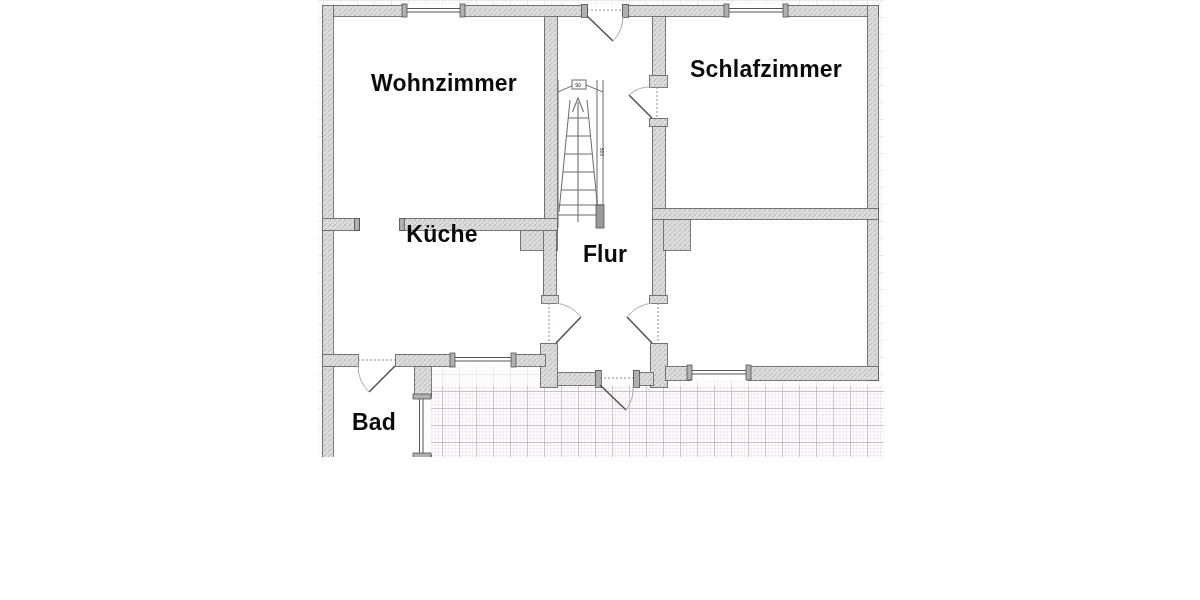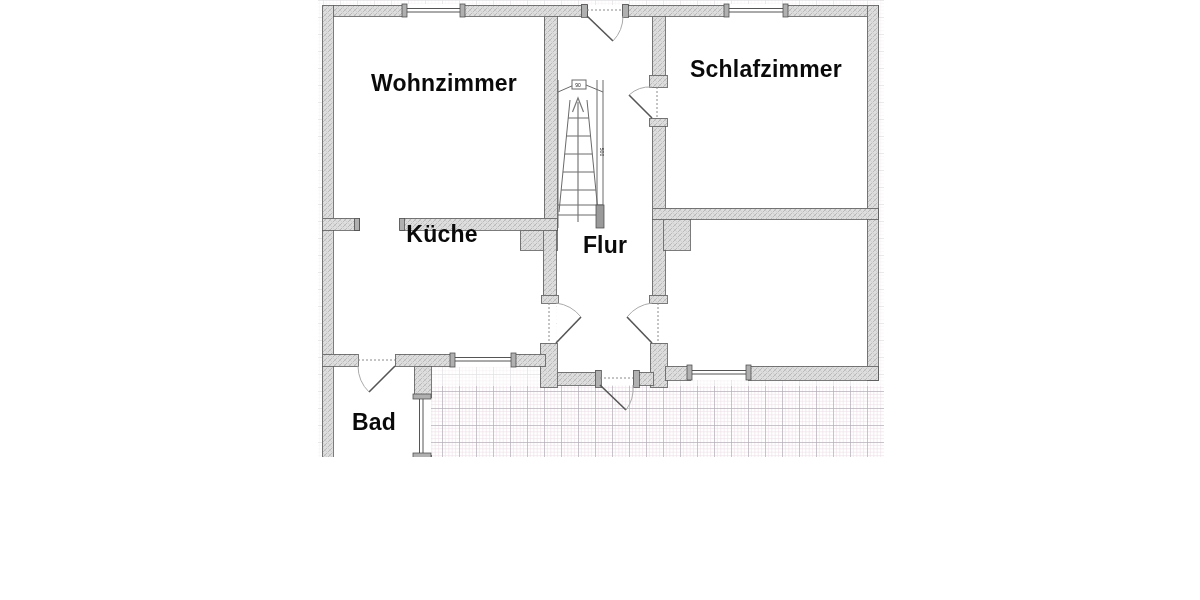--- a/index.html
+++ b/index.html
@@ -204,16 +204,16 @@
     </g>
 
     <text x="578" y="87" text-anchor="middle" font-size="5" fill="#222" stroke="none" font-family="Liberation Sans, DejaVu Sans, sans-serif">90</text>
     <text x="600" y="152" font-size="5" fill="#222" stroke="none" text-anchor="middle" transform="rotate(90 600 152)" font-family="Liberation Sans, DejaVu Sans, sans-serif">500</text>
   </g>
 </svg>
 
 <div class="room-label" style="left:444px;top:83px">Wohnzimmer</div>
 <div class="room-label" style="left:766px;top:69px">Schlafzimmer</div>
 <div class="room-label" style="left:442px;top:234px">Küche</div>
-<div class="room-label" style="left:605px;top:245px">Flur</div>
+<div class="room-label" style="left:605px;top:254px">Flur</div>
 <div class="room-label" style="left:374px;top:422px">Bad</div>
 
 </div>
 
 </body></html>

